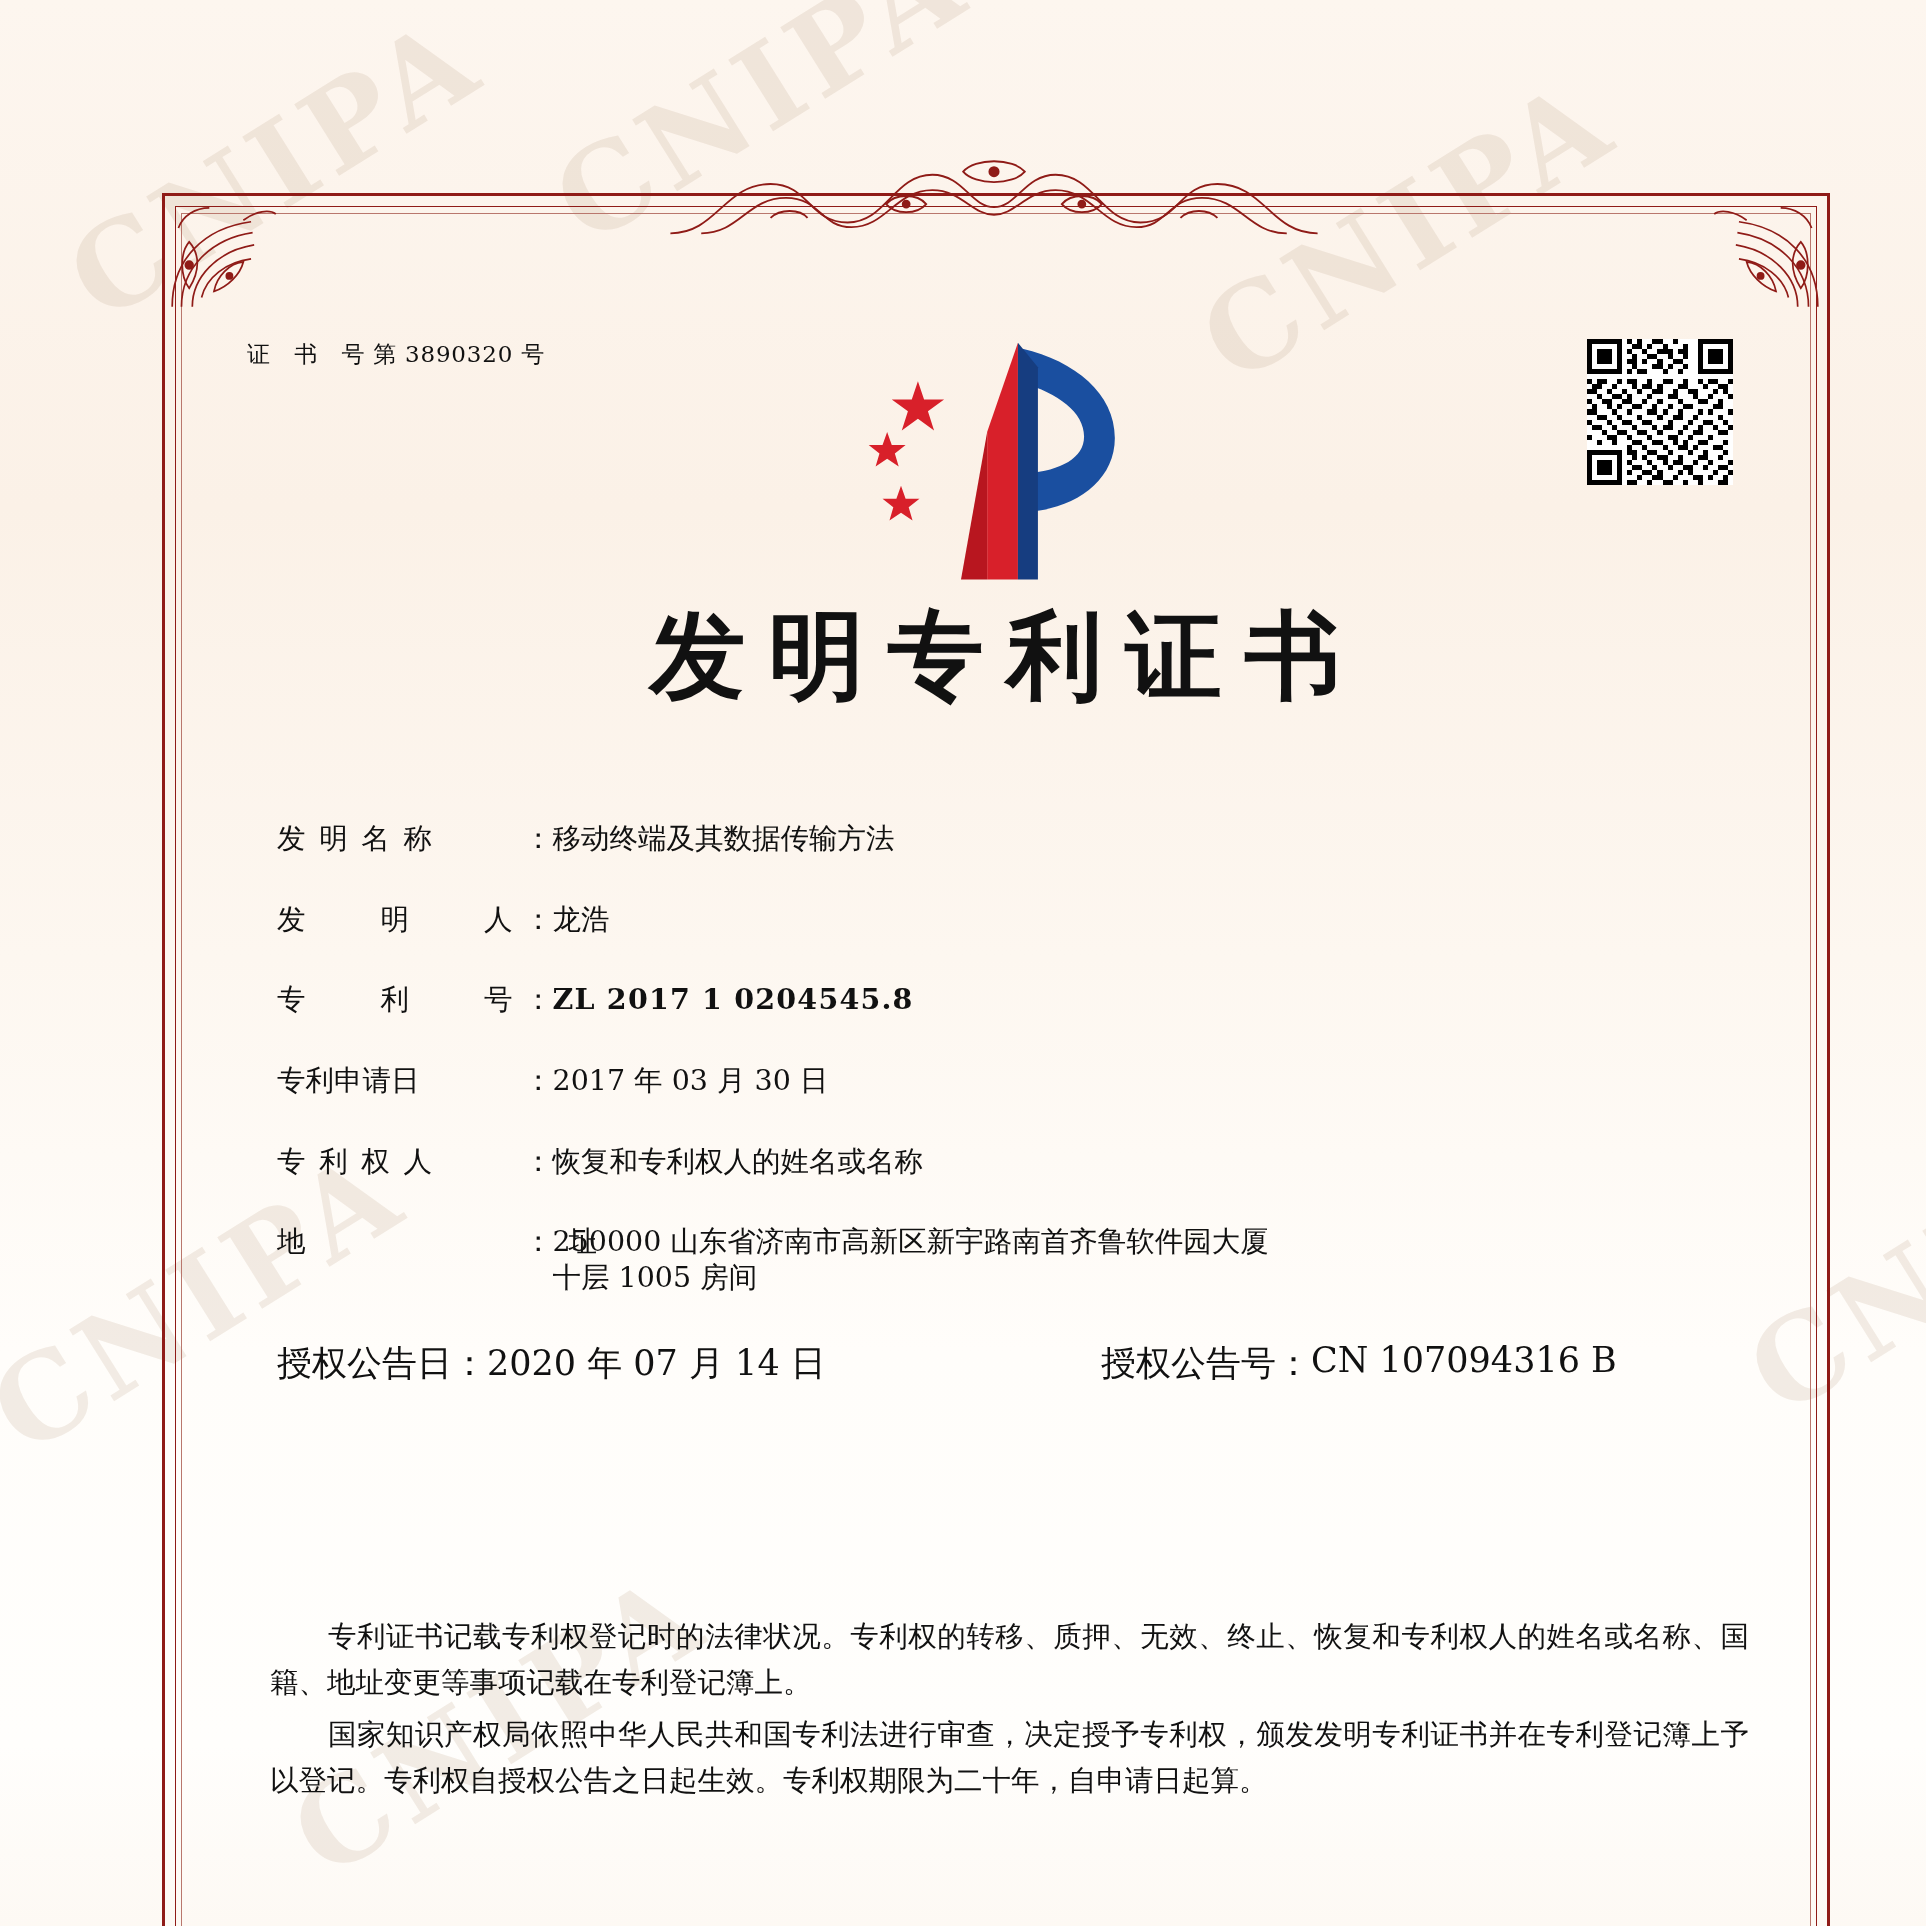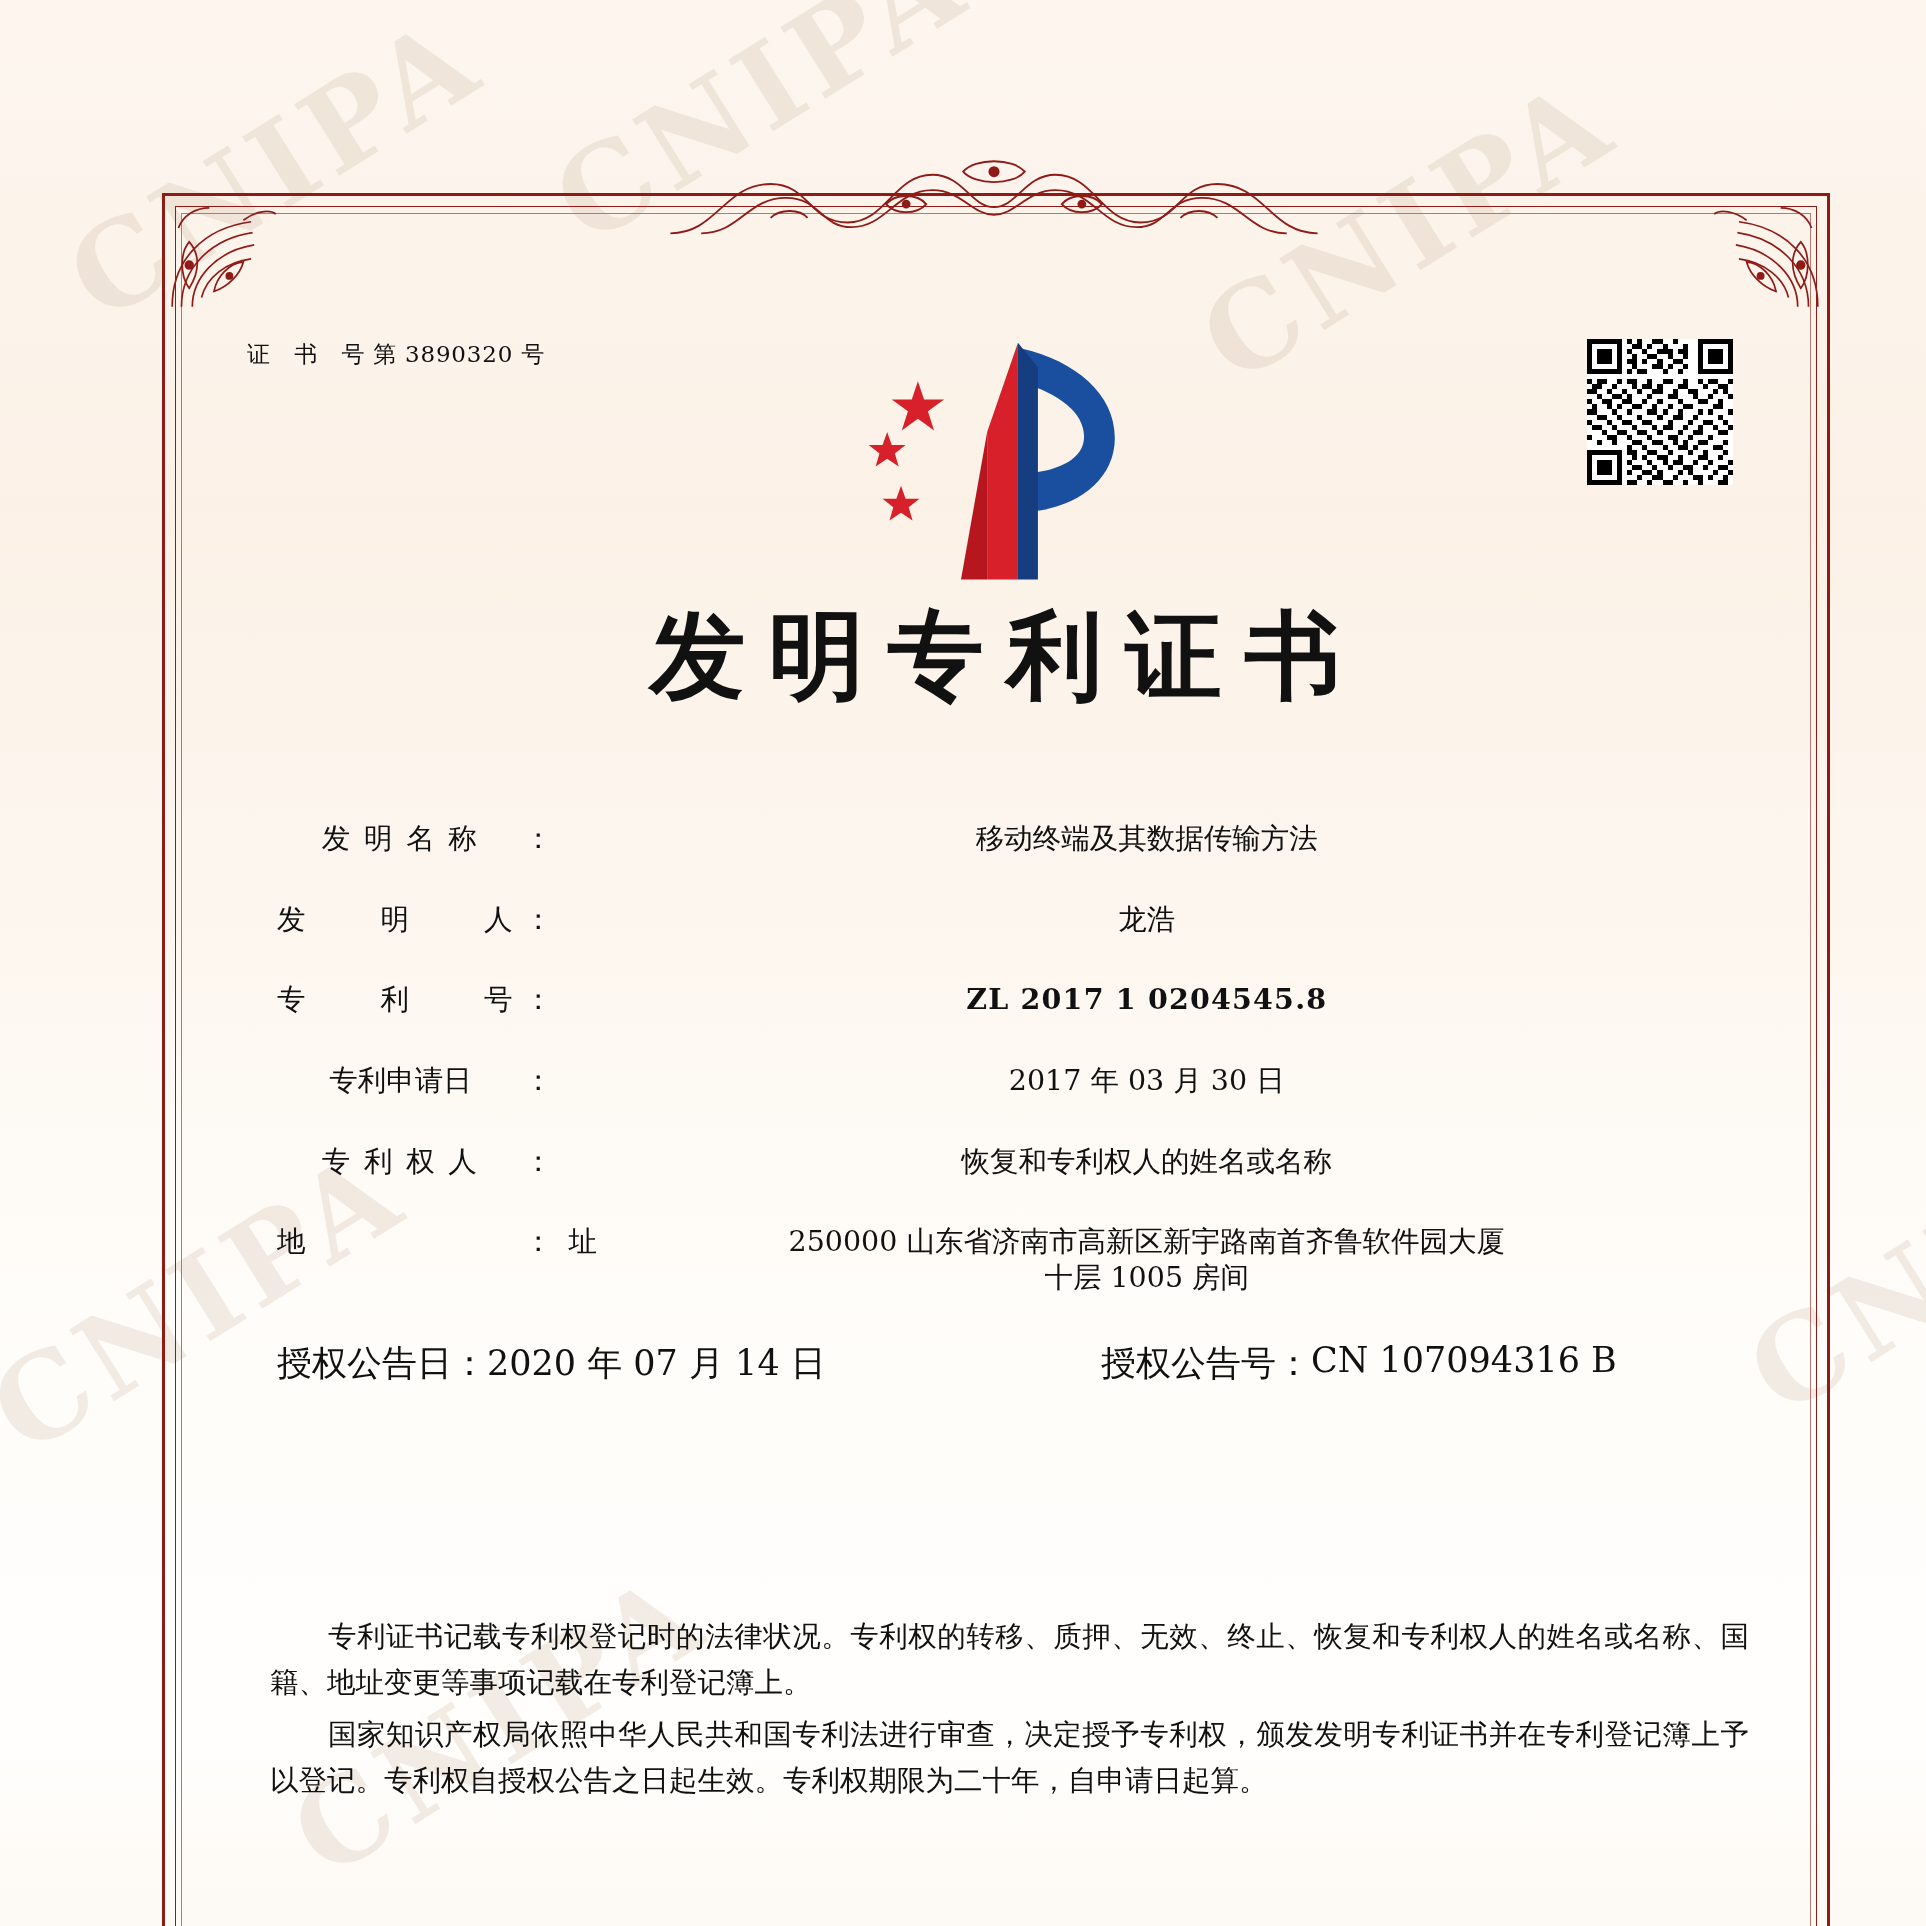--- a/index.html
+++ b/index.html
@@ -129,21 +129,20 @@
     left: 277px; top: 821px;
     width: 1464px;
   }
   .field-row {
     display: flex;
     align-items: flex-start;
     margin-bottom: 45px;
     font-size: 28.5px;
     color: #111;
     line-height: 1.25;
-    text-align: center;
   }
   .f-label {
     width: 247px;
     flex: 0 0 247px;
     white-space: nowrap;
   }
   .f-label .j3 { letter-spacing: 11.6px; }
   .f-label .j4 { letter-spacing: 2.3px; }
   .f-colon { flex: 0 0 auto; }
   .f-value {

